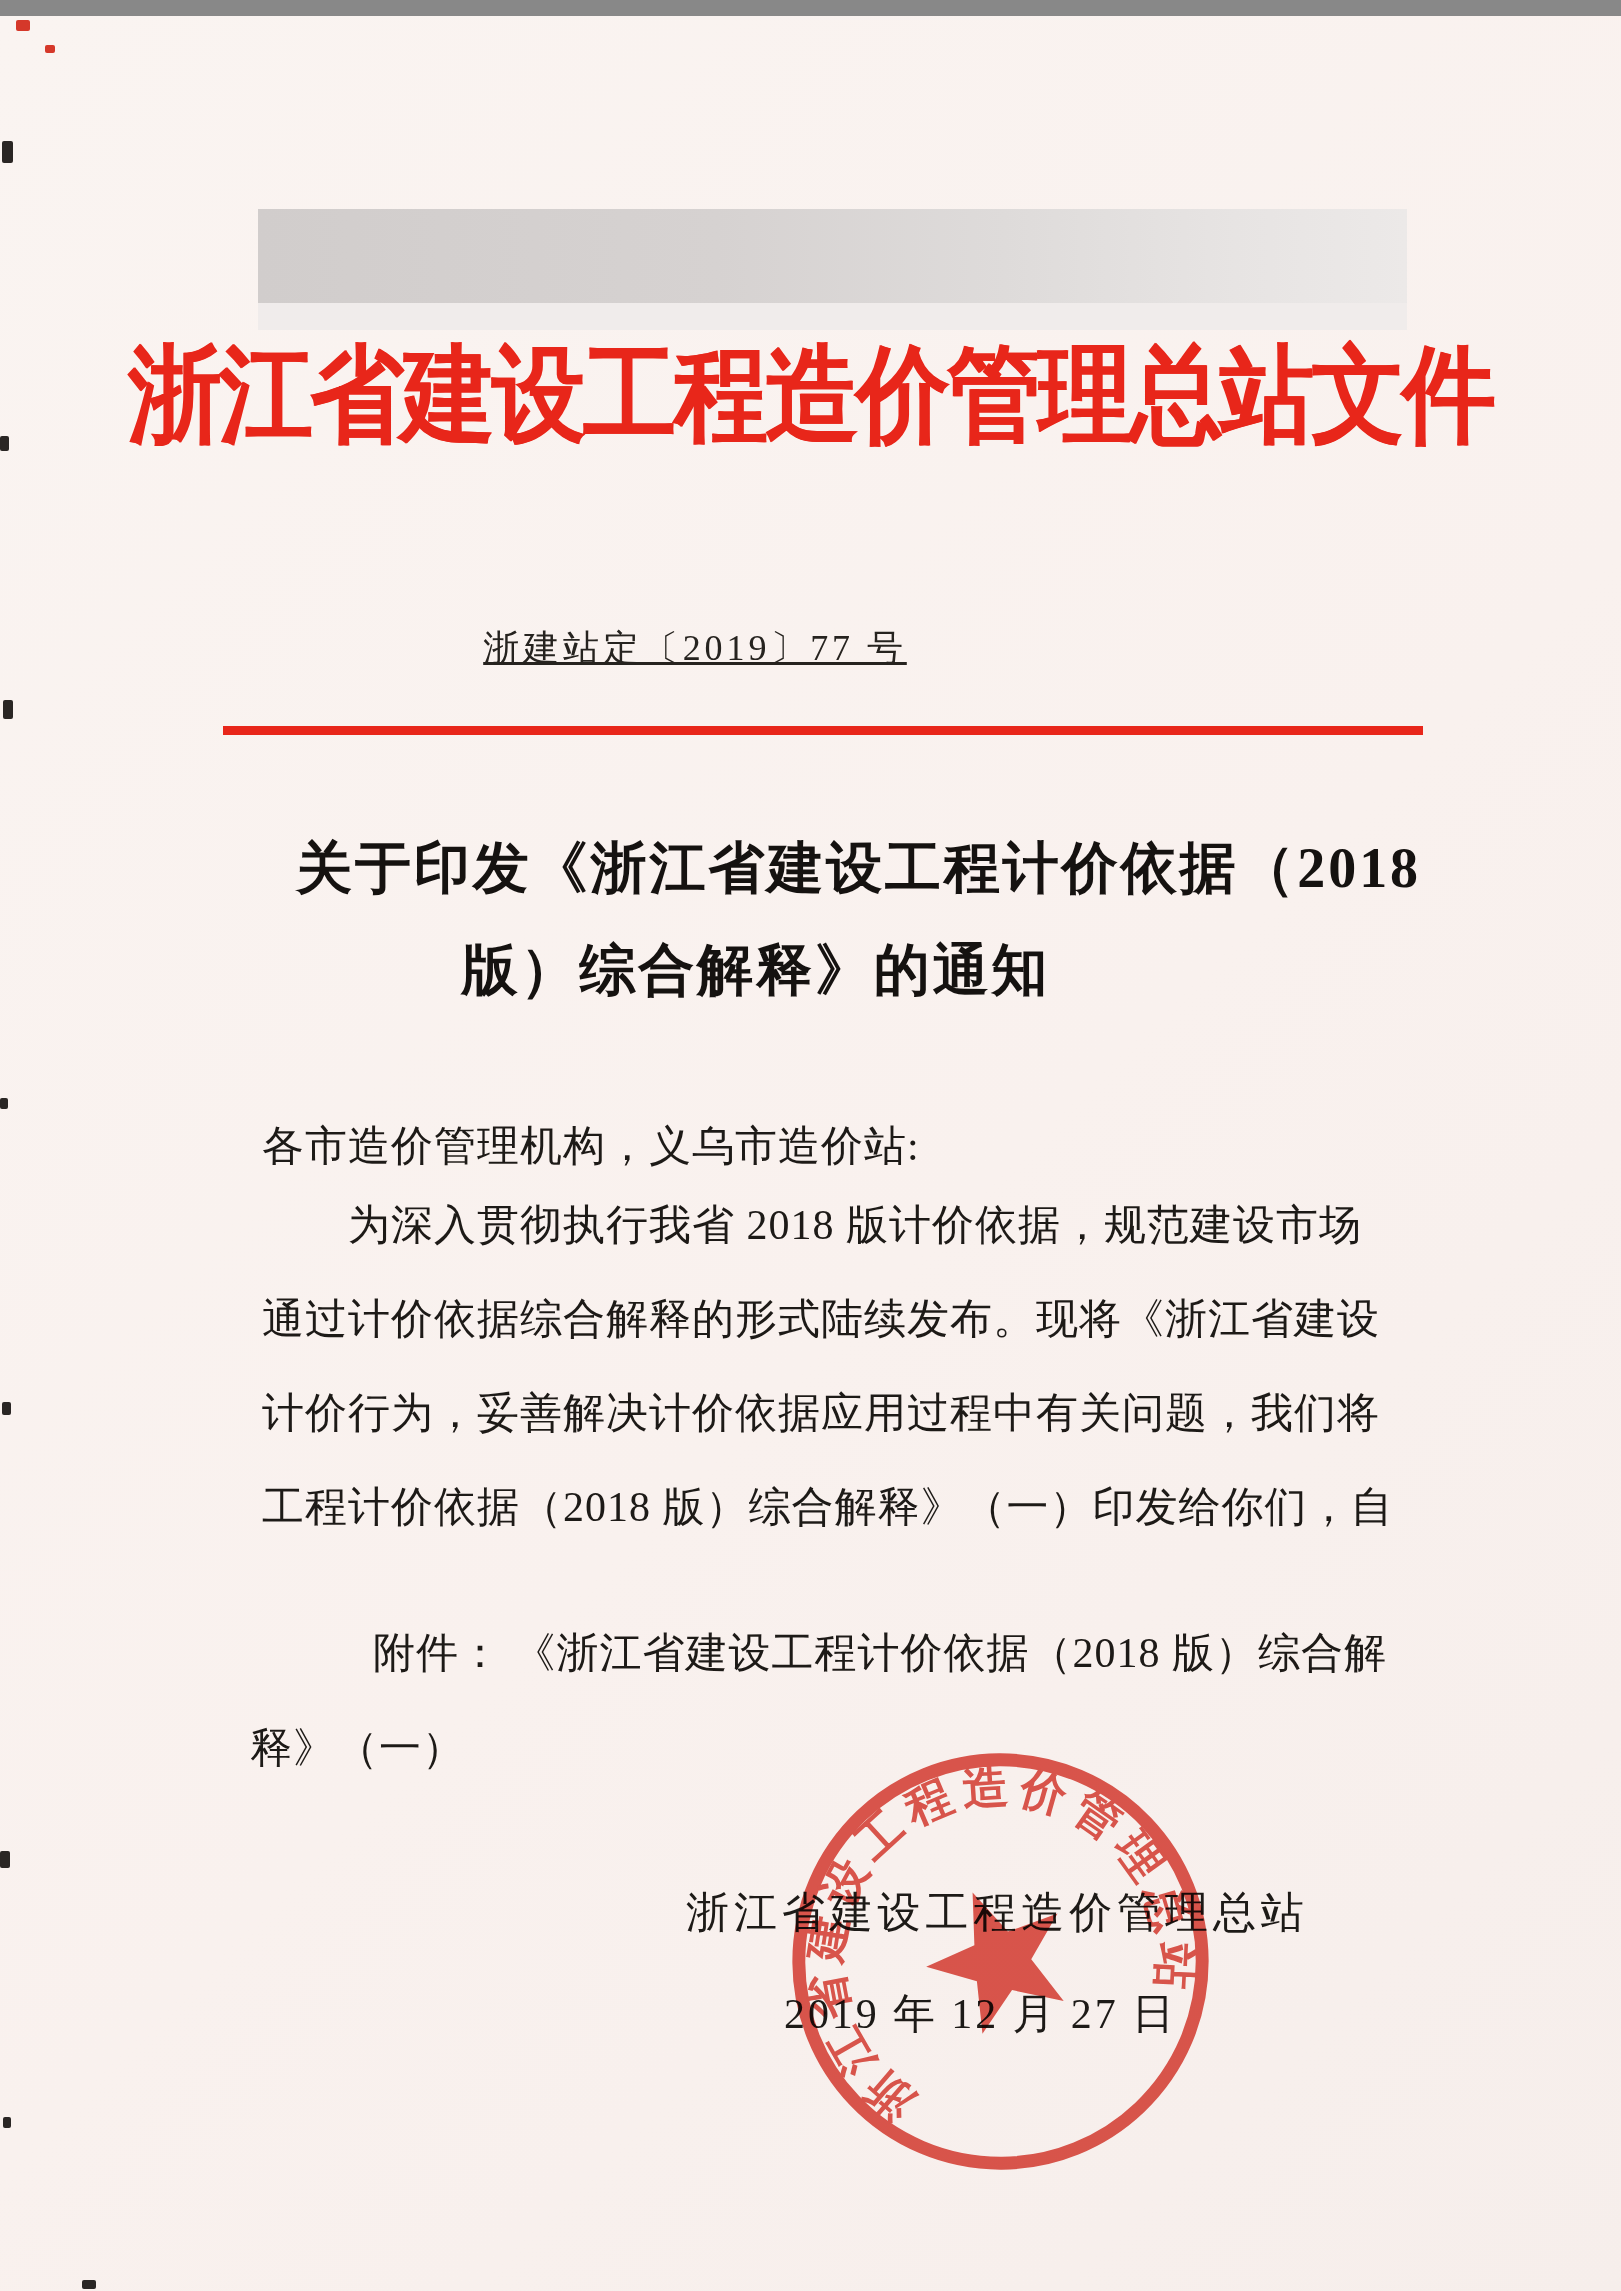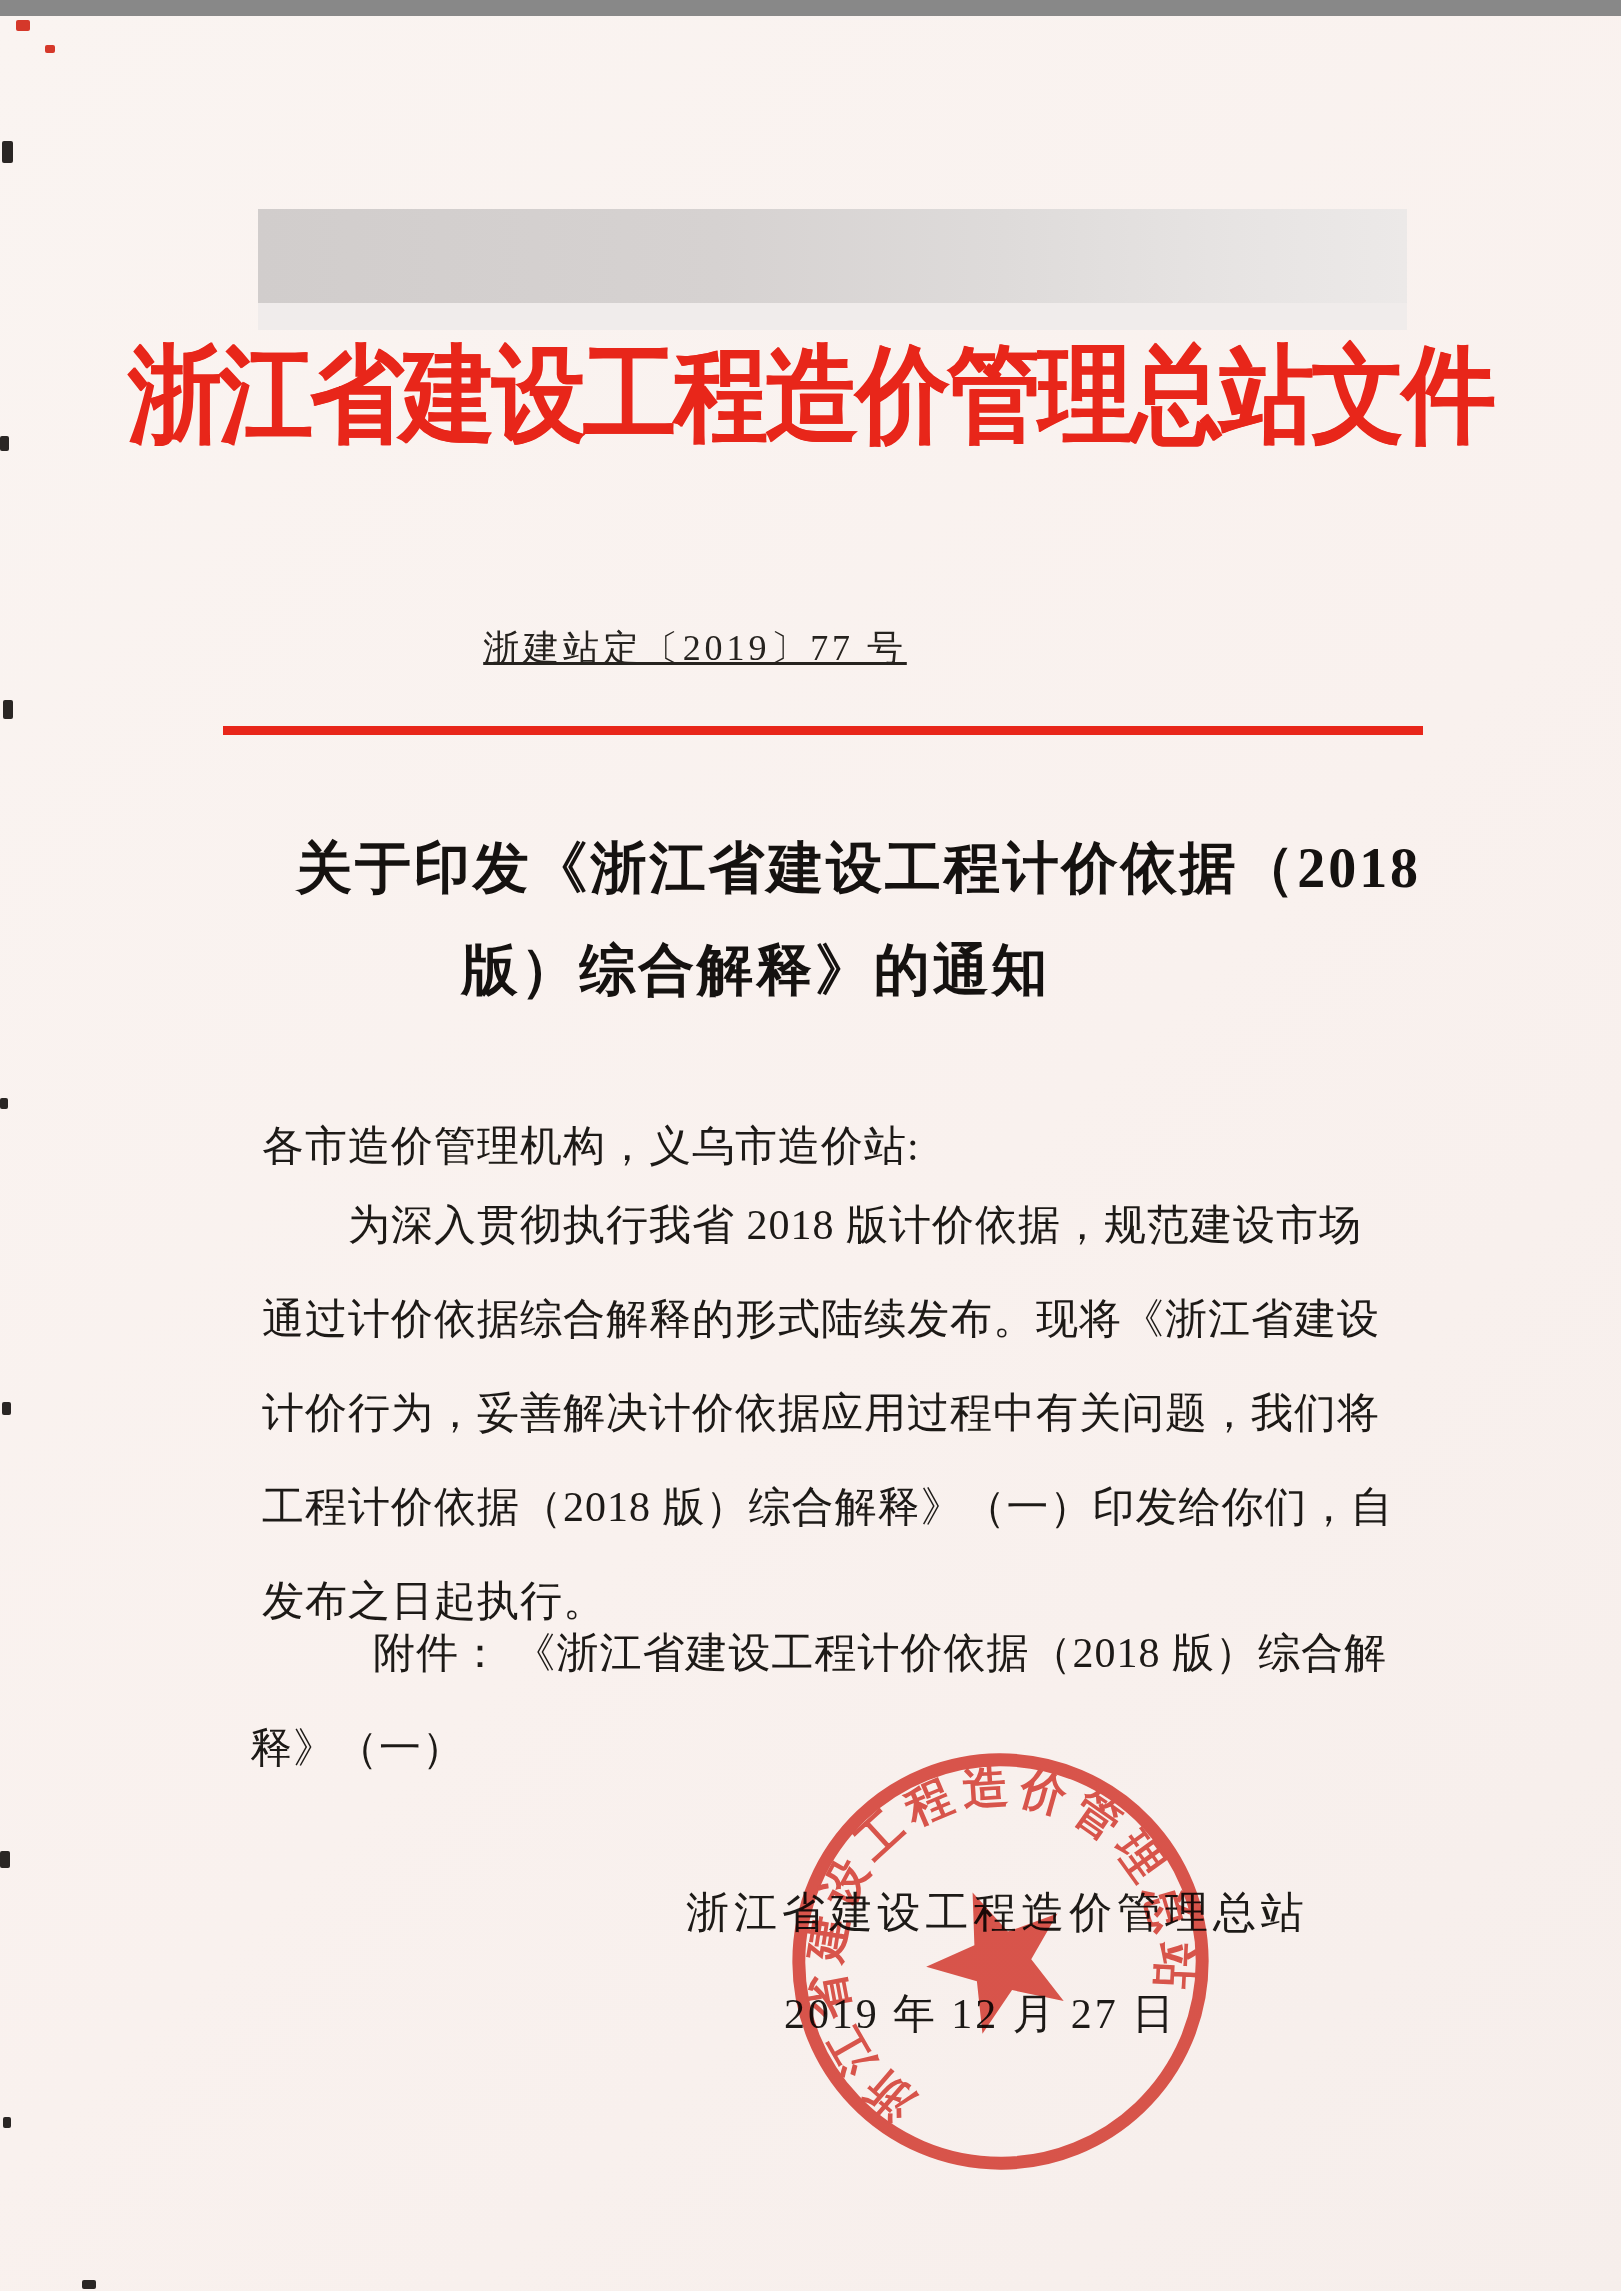--- a/index.html
+++ b/index.html
@@ -87,21 +87,20 @@
   <div class="notice-title title-l1">关于印发《浙江省建设工程计价依据（2018</div>
   <div class="notice-title title-l2">版）综合解释》的通知</div>
 
   <div class="body-copy salutation">各市造价管理机构，义乌市造价站:</div>
 
   <div class="body-copy body-block">
     <div class="line">为深入贯彻执行我省 2018 版计价依据，规范建设市场</div>
     <div class="line">通过计价依据综合解释的形式陆续发布。现将《浙江省建设</div>
     <div class="line">计价行为，妥善解决计价依据应用过程中有关问题，我们将</div>
     <div class="line">工程计价依据（2018 版）综合解释》（一）印发给你们，自</div>
-    <div class="line">发布之日起执行。</div>
   </div>
 
   <div class="body-copy attachment-block">
     <div class="line">附件： 《浙江省建设工程计价依据（2018 版）综合解</div>
     <div class="line">释》（一）</div>
   </div>
 
   <div class="signature">浙江省建设工程造价管理总站</div>
 
   <div class="date-line">2019 年 12 月 27 日</div>

